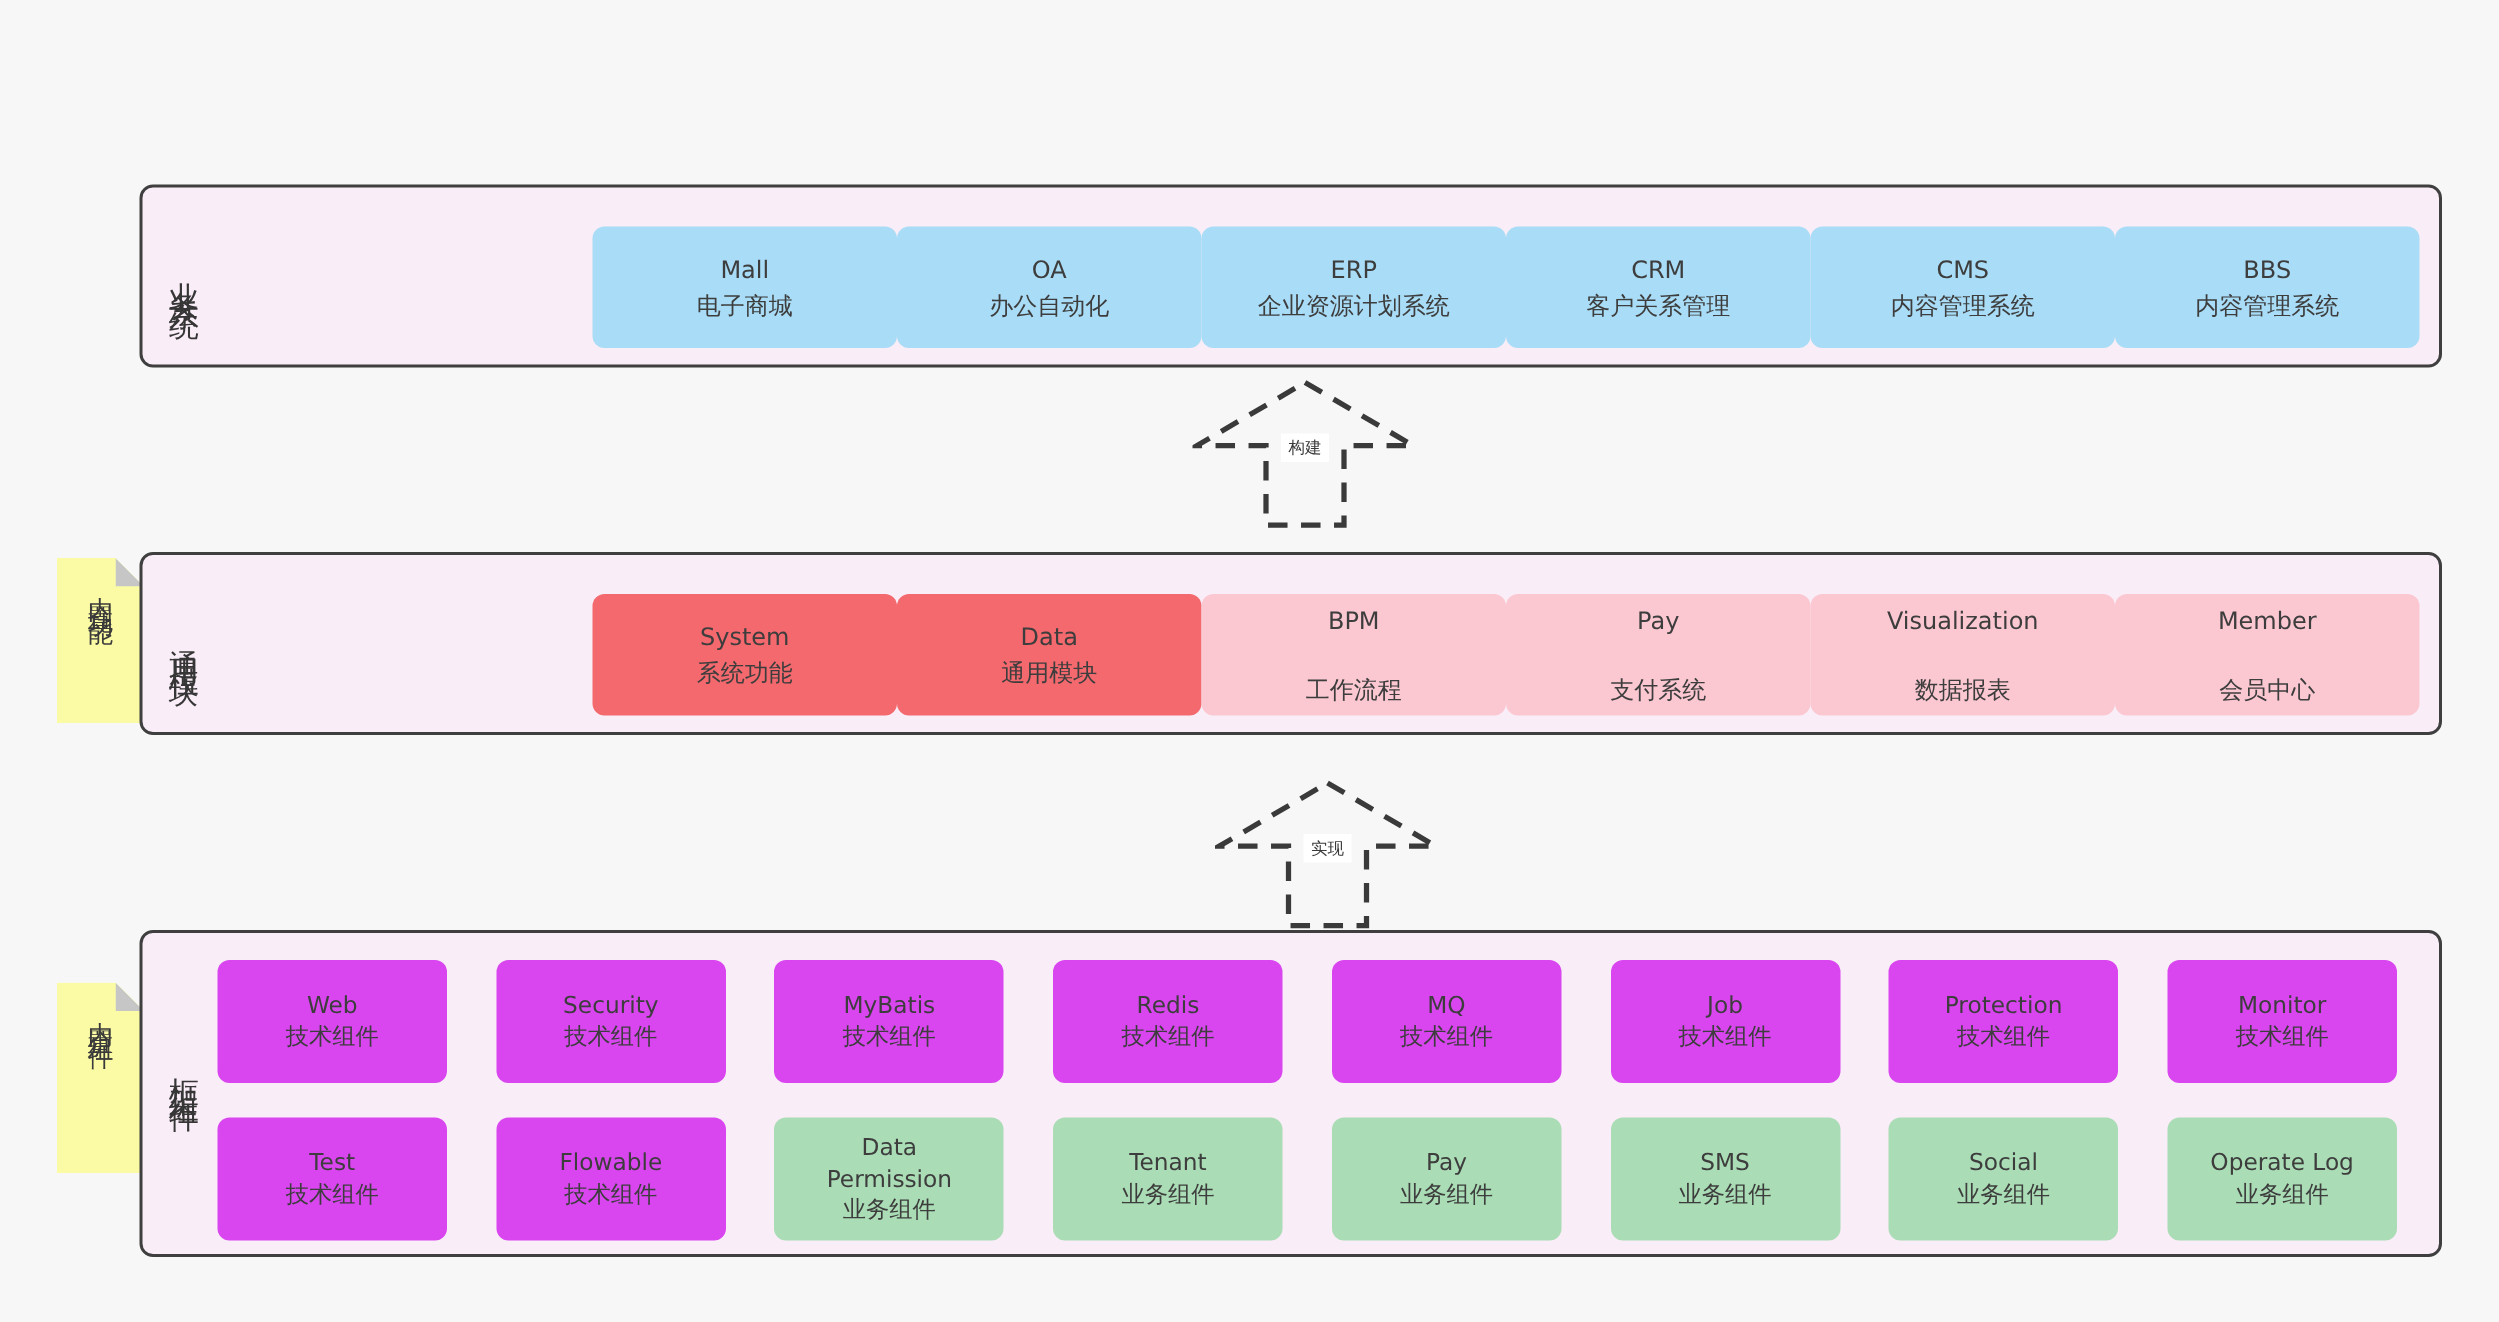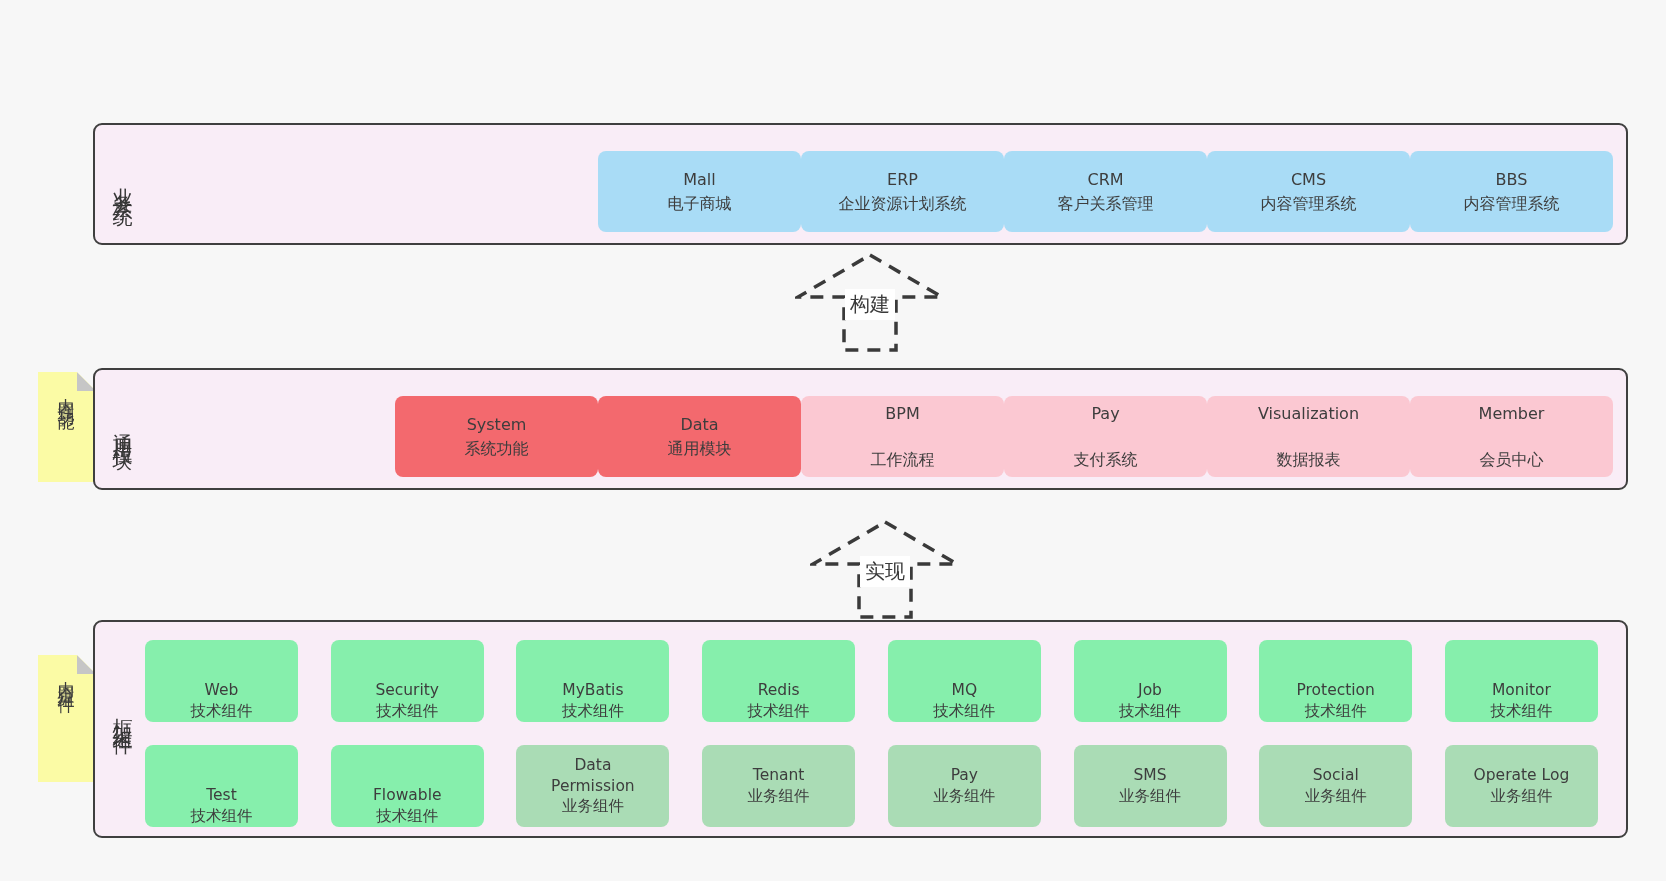--- a/index.html
+++ b/index.html
@@ -33,21 +33,21 @@
     box-sizing:border-box;display:flex;flex-direction:column;align-items:center;justify-content:center;
     border-radius:8px;text-align:center;
   }
   .row6 .box{width:203px;height:81px;font-size:16px;line-height:1.45;}
   .row8 .box{width:153px;height:82px;font-size:15.5px;line-height:1.35;}
   .bname,.bdesc{display:block;}
   .bname.narrow{max-width:92px;margin:0 auto;}
   .blue{background:#a9dcf6;}
   .red{background:#f3696e;}
   .pink{background:#fbc8d2;gap:23px;}
-  .green{background:#86efac;justify-content:flex-end;}
+  .green{background:#d946ef;}
   .lightgreen{background:#aadcb5;}
   
   .note{
     position:absolute;left:38px;width:58px;background:#fbfba5;z-index:0;
     clip-path:polygon(0 0,calc(100% - 19px) 0,100% 19px,100% 100%,0 100%);
     display:flex;justify-content:center;
   }
   #note-modules{top:372px;height:110px;}
   #note-components{top:655px;height:127px;}
   .note-fold{position:absolute;top:0;right:0;width:19px;height:19px;}
@@ -55,32 +55,36 @@
     margin-top:13px;writing-mode:vertical-lr;text-orientation:upright;
     font-size:17px;letter-spacing:5px;color:#3a3a3a;white-space:nowrap;
   }
   
   .arrow{position:absolute;width:150px;height:100px;z-index:2;}
   #arrow-build{left:795px;top:253px;}
   #arrow-implement{left:810px;top:488px;margin-top:32px;}
   .arrow svg{display:block;}
   .arrow-label{
     position:absolute;left:50%;top:36px;transform:translateX(-50%);
-    background:#ffffff;padding:2px 5px;font-size:20px;color:#3a3a3a;white-space:nowrap;text-align:right;
+    background:#ffffff;padding:2px 5px;font-size:11px;color:#3a3a3a;white-space:nowrap;text-align:right;
   }
 </style>
 </head>
 <body>
 
 <div class="layer" id="layer-business">
   <div class="layer-title">业务系统</div>
   <div class="row6">
     <div class="box blue">
       <span class="bname">Mall</span>
       <span class="bdesc">电子商城</span>
+    </div>
+    <div class="box blue">
+      <span class="bname">OA</span>
+      <span class="bdesc">办公自动化</span>
     </div>
     <div class="box blue">
       <span class="bname">ERP</span>
       <span class="bdesc">企业资源计划系统</span>
     </div>
     <div class="box blue">
       <span class="bname">CRM</span>
       <span class="bdesc">客户关系管理</span>
     </div>
     <div class="box blue">

